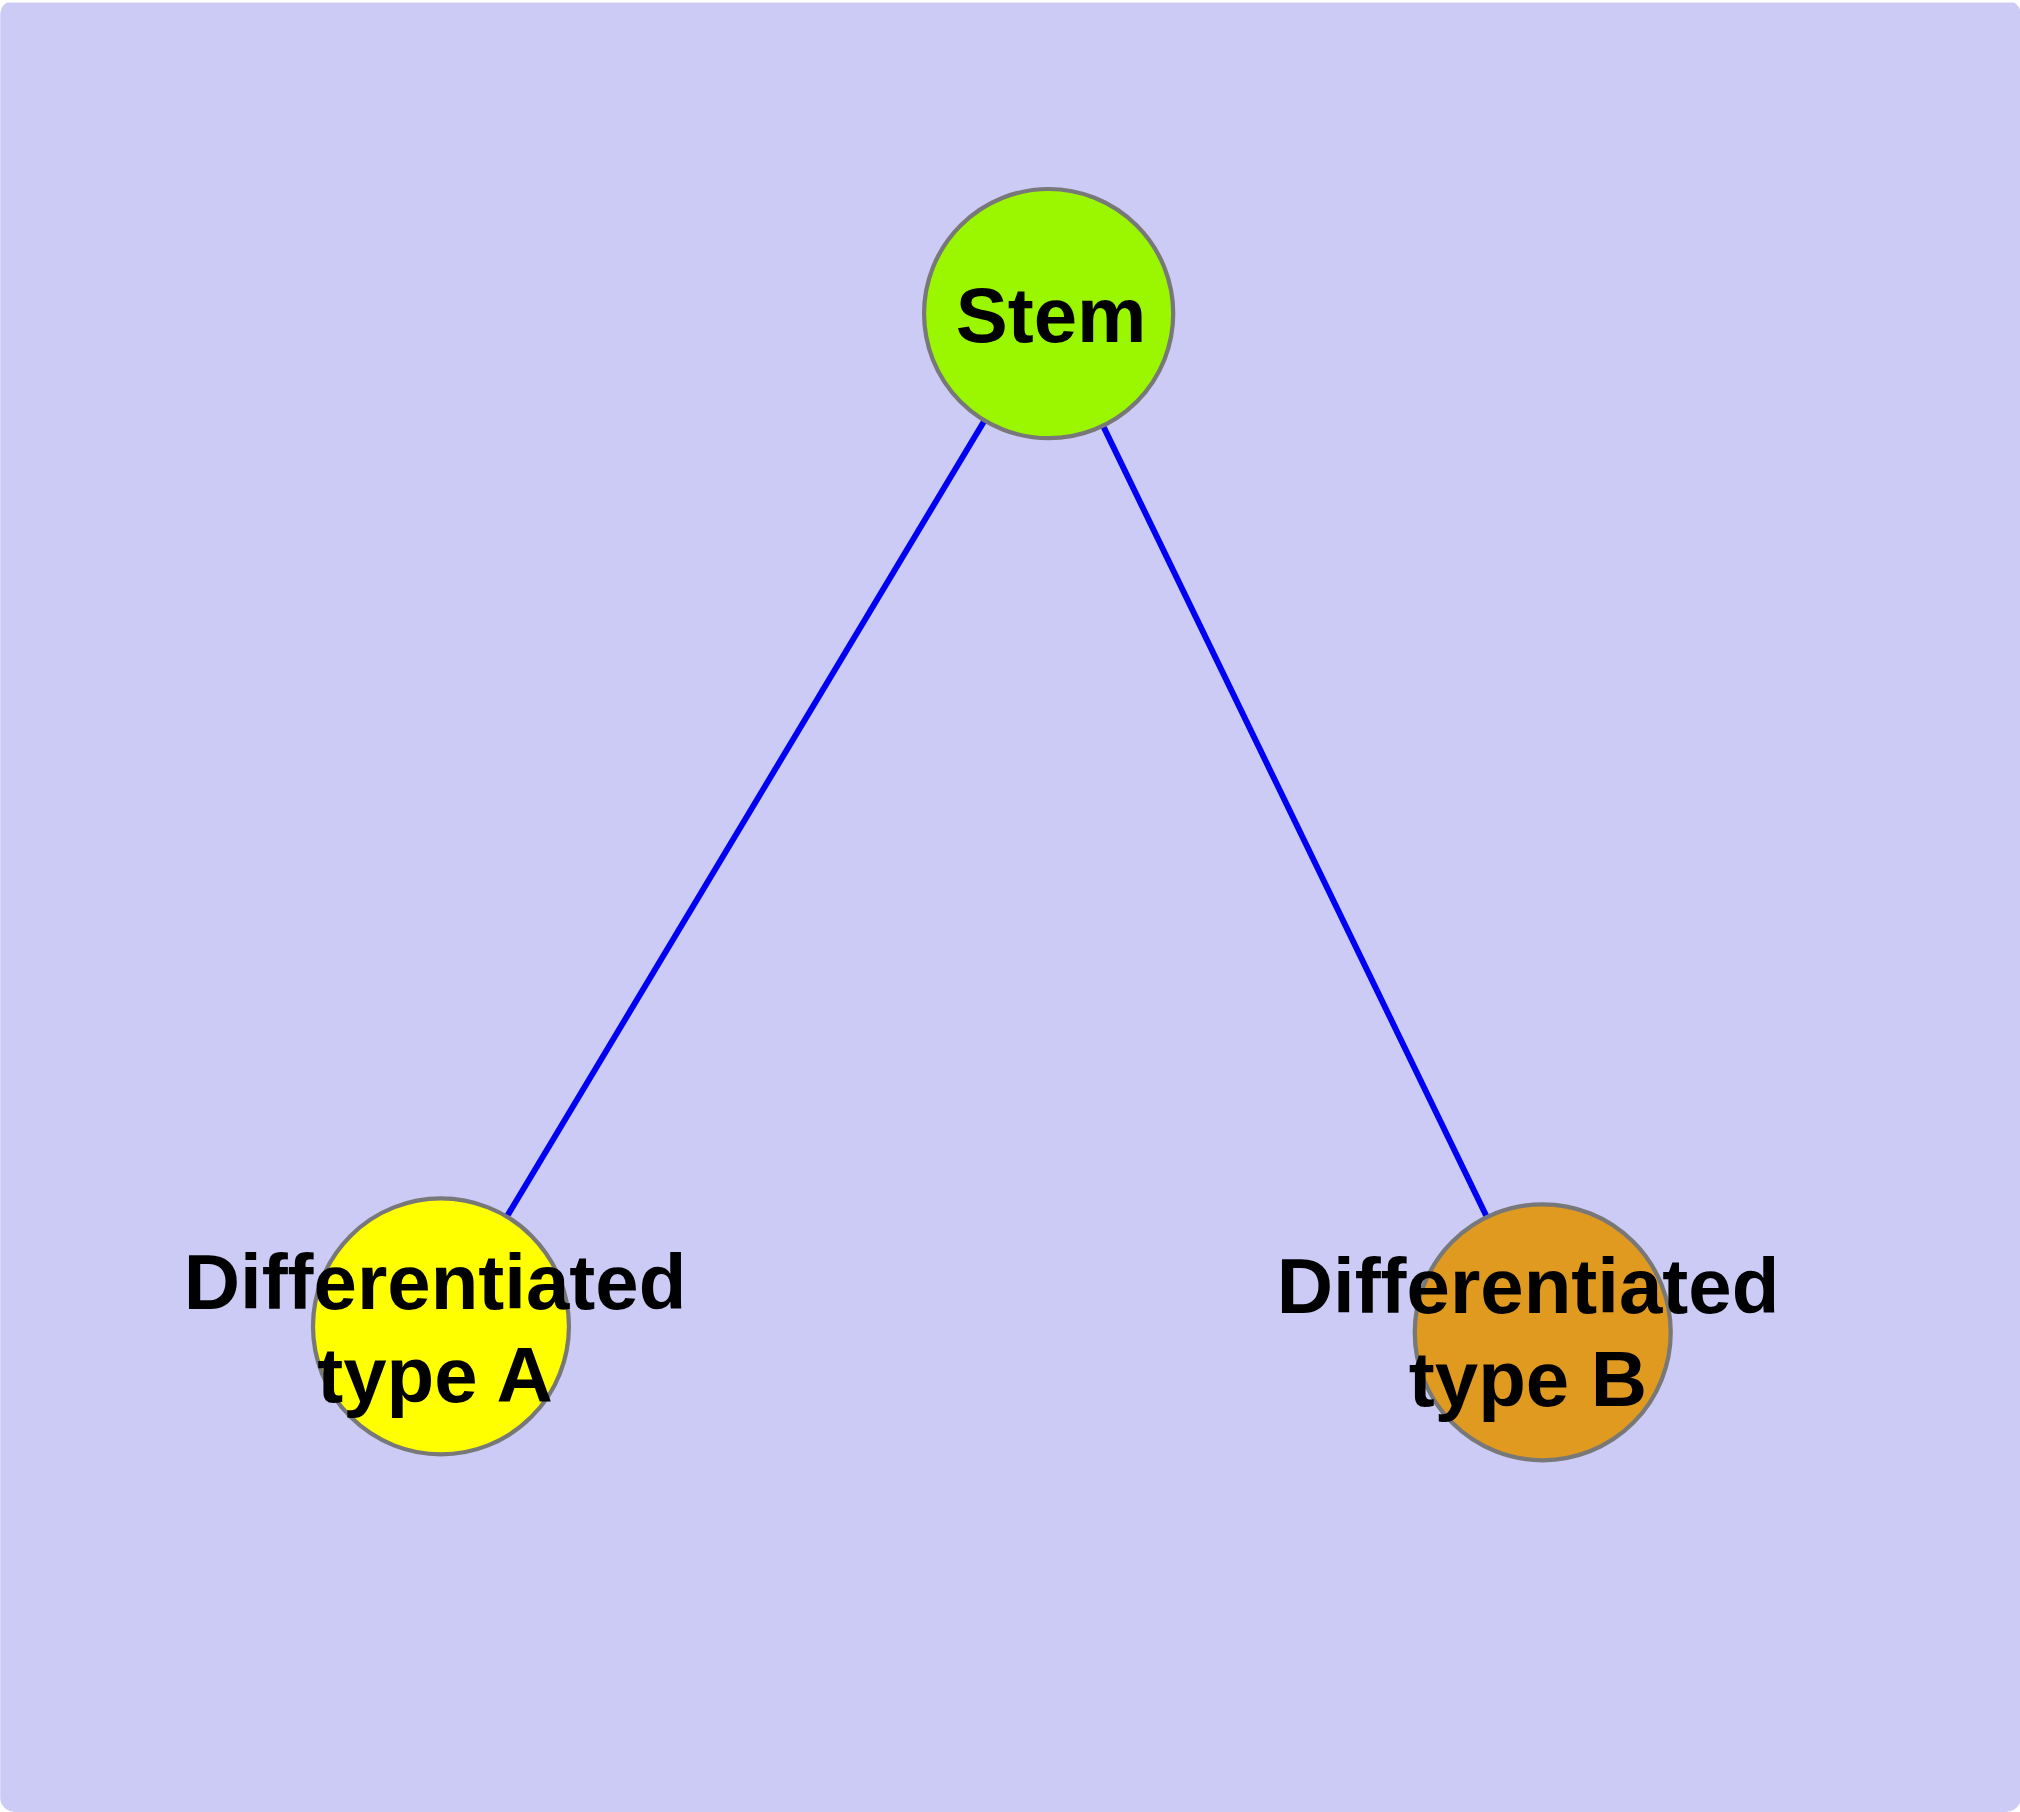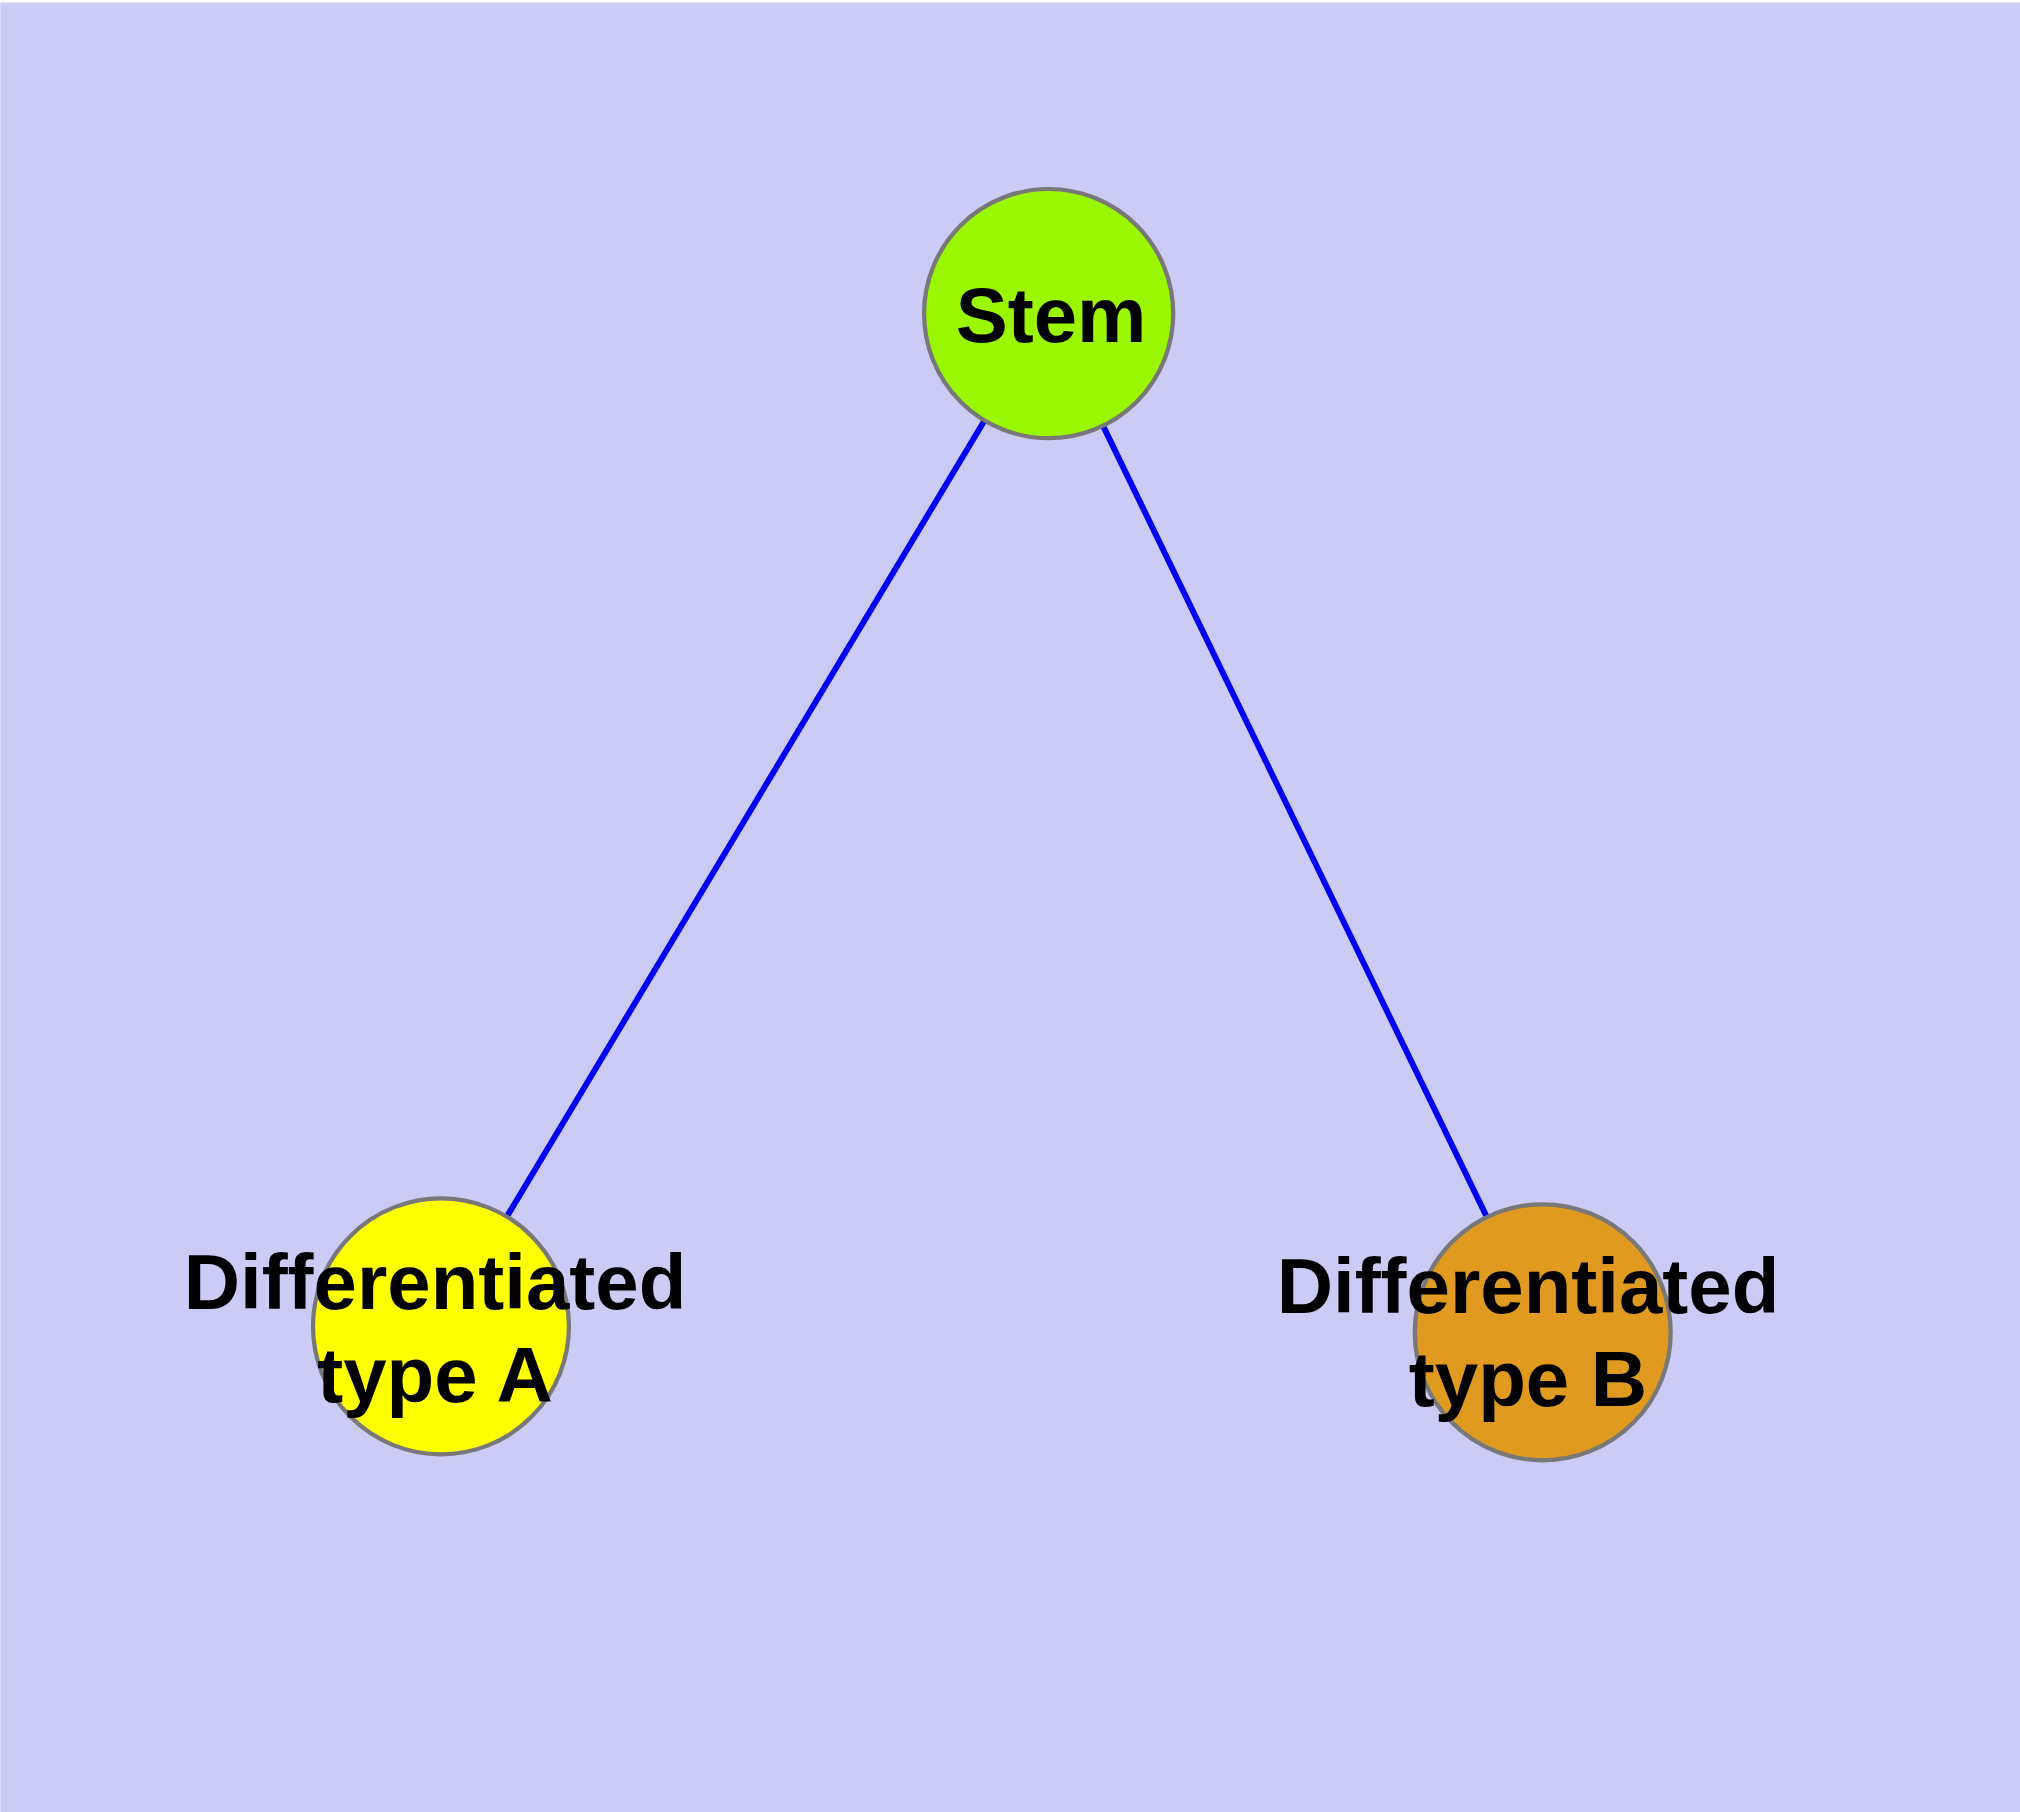--- a/index.html
+++ b/index.html
@@ -6,20 +6,21 @@
     margin: 0;
     padding: 0;
     background: #ffffff;
   }
   .stage {
     position: relative;
     width: 2021px;
     height: 1812px;
     overflow: hidden;
     font-family: "Liberation Sans", sans-serif;
+    border-radius: 15px;
   }
   .graph-svg {
     position: absolute;
     left: 0;
     top: 0;
     width: 2021px;
     height: 1812px;
     display: block;
   }
   .node-label {

